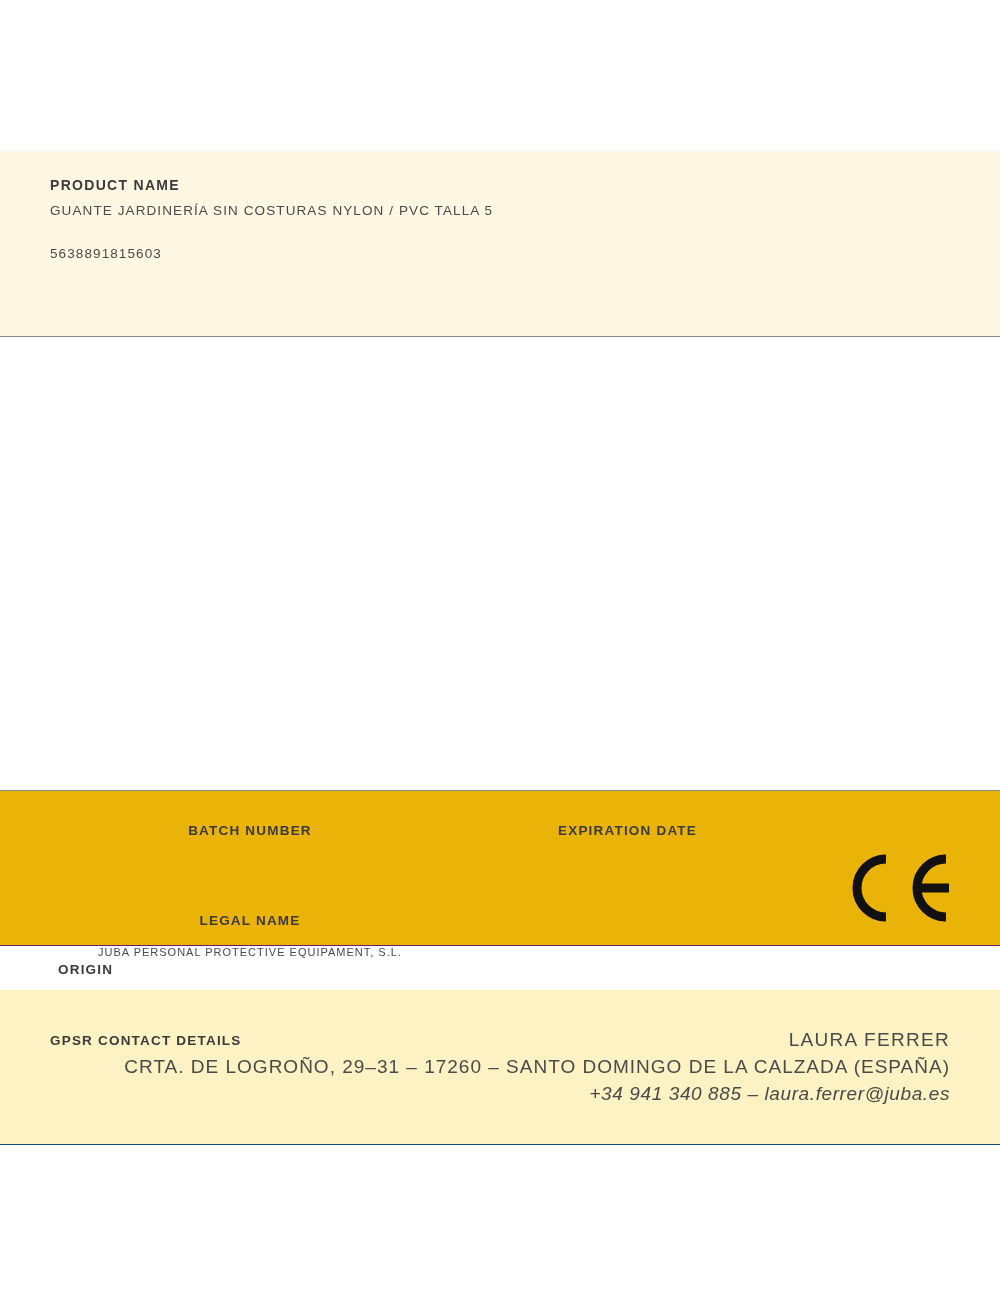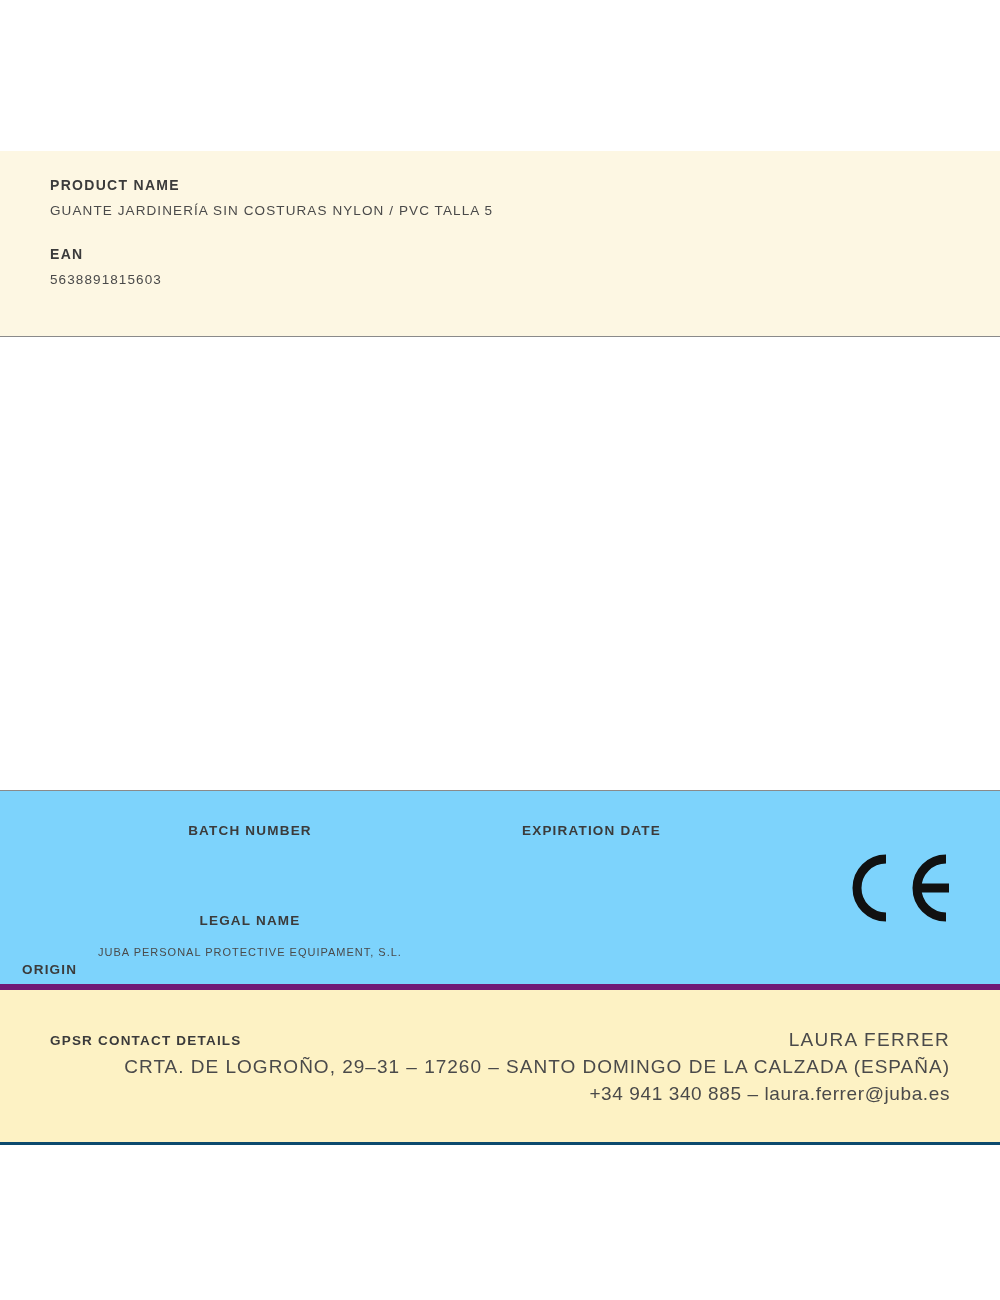--- a/index.html
+++ b/index.html
@@ -64,45 +64,45 @@
     height: 453px;
     background: #ffffff;
   }
 
   
   .batch-block {
     position: absolute;
     left: 0;
     top: 790px;
     width: 1000px;
-    height: 200px;
-    background: #7dd3fc;
+    height: 156px;
+    background: #eab308;
     border-top: 1px solid #8a8a8a;
-    border-bottom: 6px solid #701a75;
+    border-bottom: 1px solid #701a75;
     box-sizing: border-box;
   }
   .batch-row {
     position: absolute;
     left: 0;
     width: 1000px;
     display: flex;
   }
   .batch-row.row1 { top: 32px; }
   .batch-row.row2 { top: 122px; flex-direction: column; }
   .col-batch {
     width: 500px;
     text-align: center;
   }
   .col-exp {
     width: 360px;
     padding-left: 10px;
     text-align: left;
   }
   .col-exp .c-label,
-  .col-exp .c-value { padding-left: 12px; }
+  .col-exp .c-value { padding-left: 12px; margin-left: 36px; }
   .c-label {
     font-size: 13.5px;
     font-weight: bold;
     letter-spacing: 1.2px;
     color: #3b3b3b;
     margin: 0 0 18px 0;
   }
   .c-value {
     font-size: 11px;
     letter-spacing: 1.0px;
@@ -124,21 +124,21 @@
 
   
   .gpsr-block {
     position: absolute;
     left: 0;
     top: 990px;
     width: 1000px;
     height: 155px;
     background: #fdf2c4;
     box-sizing: border-box;
-    border-bottom: 3px solid #0c4a6e;
+    border-bottom: 1px solid #0c4a6e;
   }
   .gpsr-label {
     position: absolute;
     left: 50px;
     top: 43px;
     font-size: 13.5px;
     font-weight: bold;
     letter-spacing: 1.2px;
     color: #3b3b3b;
   }
@@ -152,20 +152,21 @@
     font-size: 19px;
     letter-spacing: 1.0px;
     color: #4a4a4a;
     line-height: 27px;
   }
   .gpsr-lines .name {
     letter-spacing: 1.3px;
   }
   .gpsr-lines .contact {
     letter-spacing: 0.6px;
+    font-style: italic;
   }
 
   
   .bottom-blank {
     position: absolute;
     left: 0;
     top: 1145px;
     width: 1000px;
     height: 155px;
     background: #ffffff;
@@ -176,21 +177,20 @@
 
 <div class="page">
 
   <section class="top-block">
     <div class="top-inner">
       <div class="field-group">
         <p class="field-label">PRODUCT NAME</p>
         <p class="field-value">GUANTE JARDINERÍA SIN COSTURAS NYLON / PVC TALLA 5</p>
       </div>
       <div class="field-group">
-        <p class="field-label">EAN</p>
         <p class="field-value">5638891815603</p>
       </div>
     </div>
   </section>
 
   <div class="middle-blank"></div>
 
   <section class="batch-block">
 
     <div class="batch-row row1">

